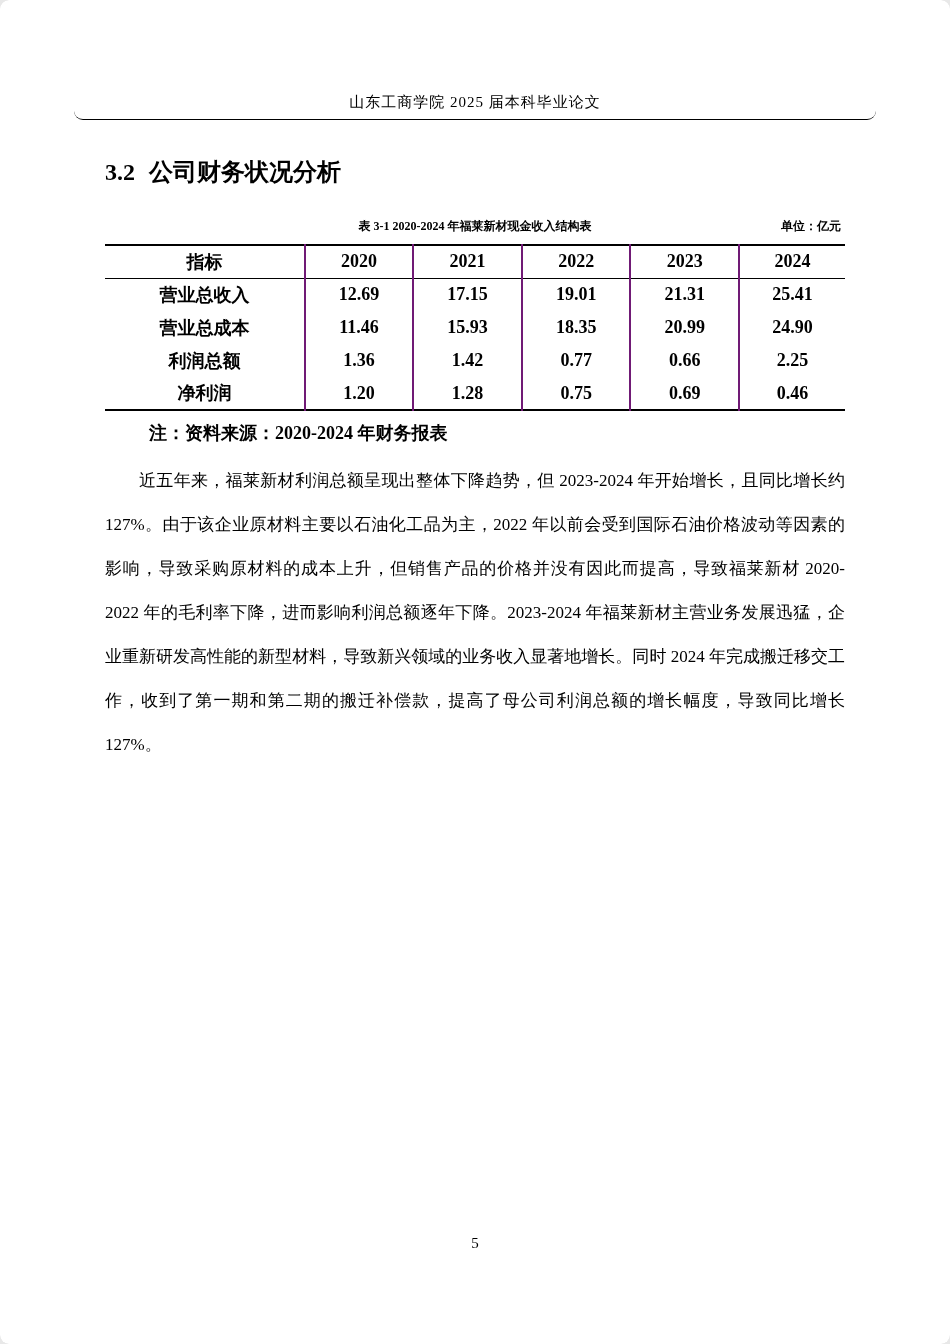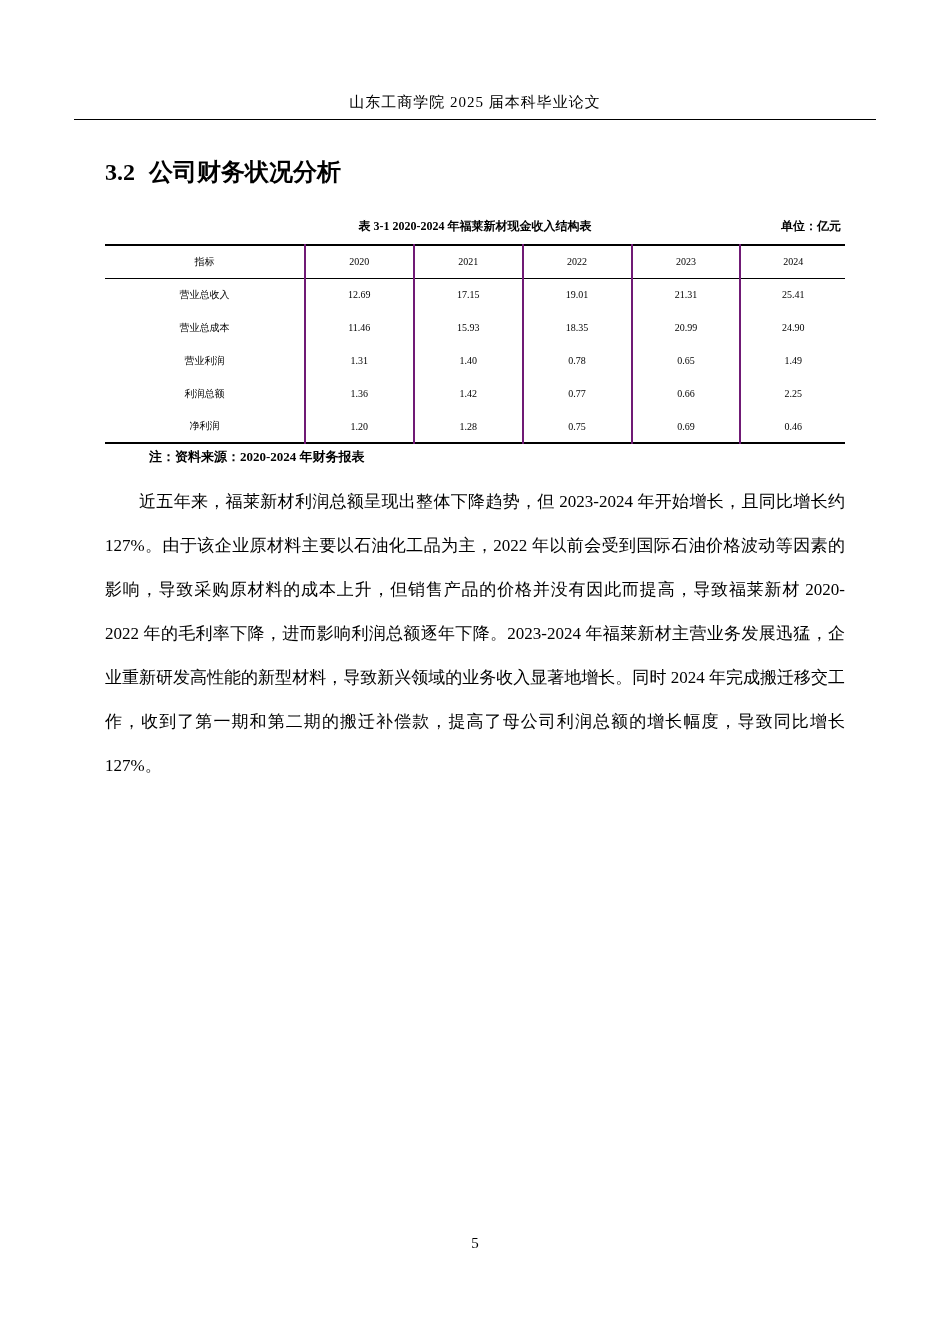--- a/index.html
+++ b/index.html
@@ -1,15 +1,15 @@
 <!DOCTYPE html>
 <html><head>
 <meta charset="utf-8">
 <style>
-  * { margin: 0; padding: 0; box-sizing: border-box; }
+  * { margin: 0; padding: 0; box-sizing: border-box; border-radius: 9px; }
   html, body { background: #e8e8e8; }
   .page {
     position: relative;
     width: 950px;
     height: 1344px;
     margin: 0 auto;
     background: #ffffff;
     color: #000000;
     font-family: "Liberation Serif", "DejaVu Serif", serif;
     overflow: hidden;
@@ -49,31 +49,31 @@
     border-collapse: collapse;
     border-top: 2px solid #000;
     border-bottom: 2px solid #000;
   }
   table.fin-table thead tr { border-bottom: 1px solid #000; }
   table.fin-table th,
   table.fin-table td {
     height: 33px;
     text-align: center;
     vertical-align: middle;
-    font-size: 10px;
-    font-weight: normal;
+    font-size: 18px;
+    font-weight: bold;
   }
   table.fin-table th:first-child,
   table.fin-table td:first-child { width: 27%; }
   table.fin-table th + th,
   table.fin-table td + td { border-left: 2px solid #701a75; }
   .table-note {
-    margin-top: 4px;
+    margin-top: 10px;
     padding-left: 44px;
-    font-size: 13px;
+    font-size: 18px;
     font-weight: bold;
   }
   .body-text { margin-top: 14px; }
   .body-para {
     font-size: 17px;
     line-height: 44px;
     text-align: justify;
     text-indent: 2em;
   }
   .page-number {
@@ -127,28 +127,20 @@
         </tr>
         <tr>
           <td>营业总成本</td>
           <td>11.46</td>
           <td>15.93</td>
           <td>18.35</td>
           <td>20.99</td>
           <td>24.90</td>
         </tr>
         <tr>
-          <td>营业利润</td>
-          <td>1.31</td>
-          <td>1.40</td>
-          <td>0.78</td>
-          <td>0.65</td>
-          <td>1.49</td>
-        </tr>
-        <tr>
           <td>利润总额</td>
           <td>1.36</td>
           <td>1.42</td>
           <td>0.77</td>
           <td>0.66</td>
           <td>2.25</td>
         </tr>
         <tr>
           <td>净利润</td>
           <td>1.20</td>

